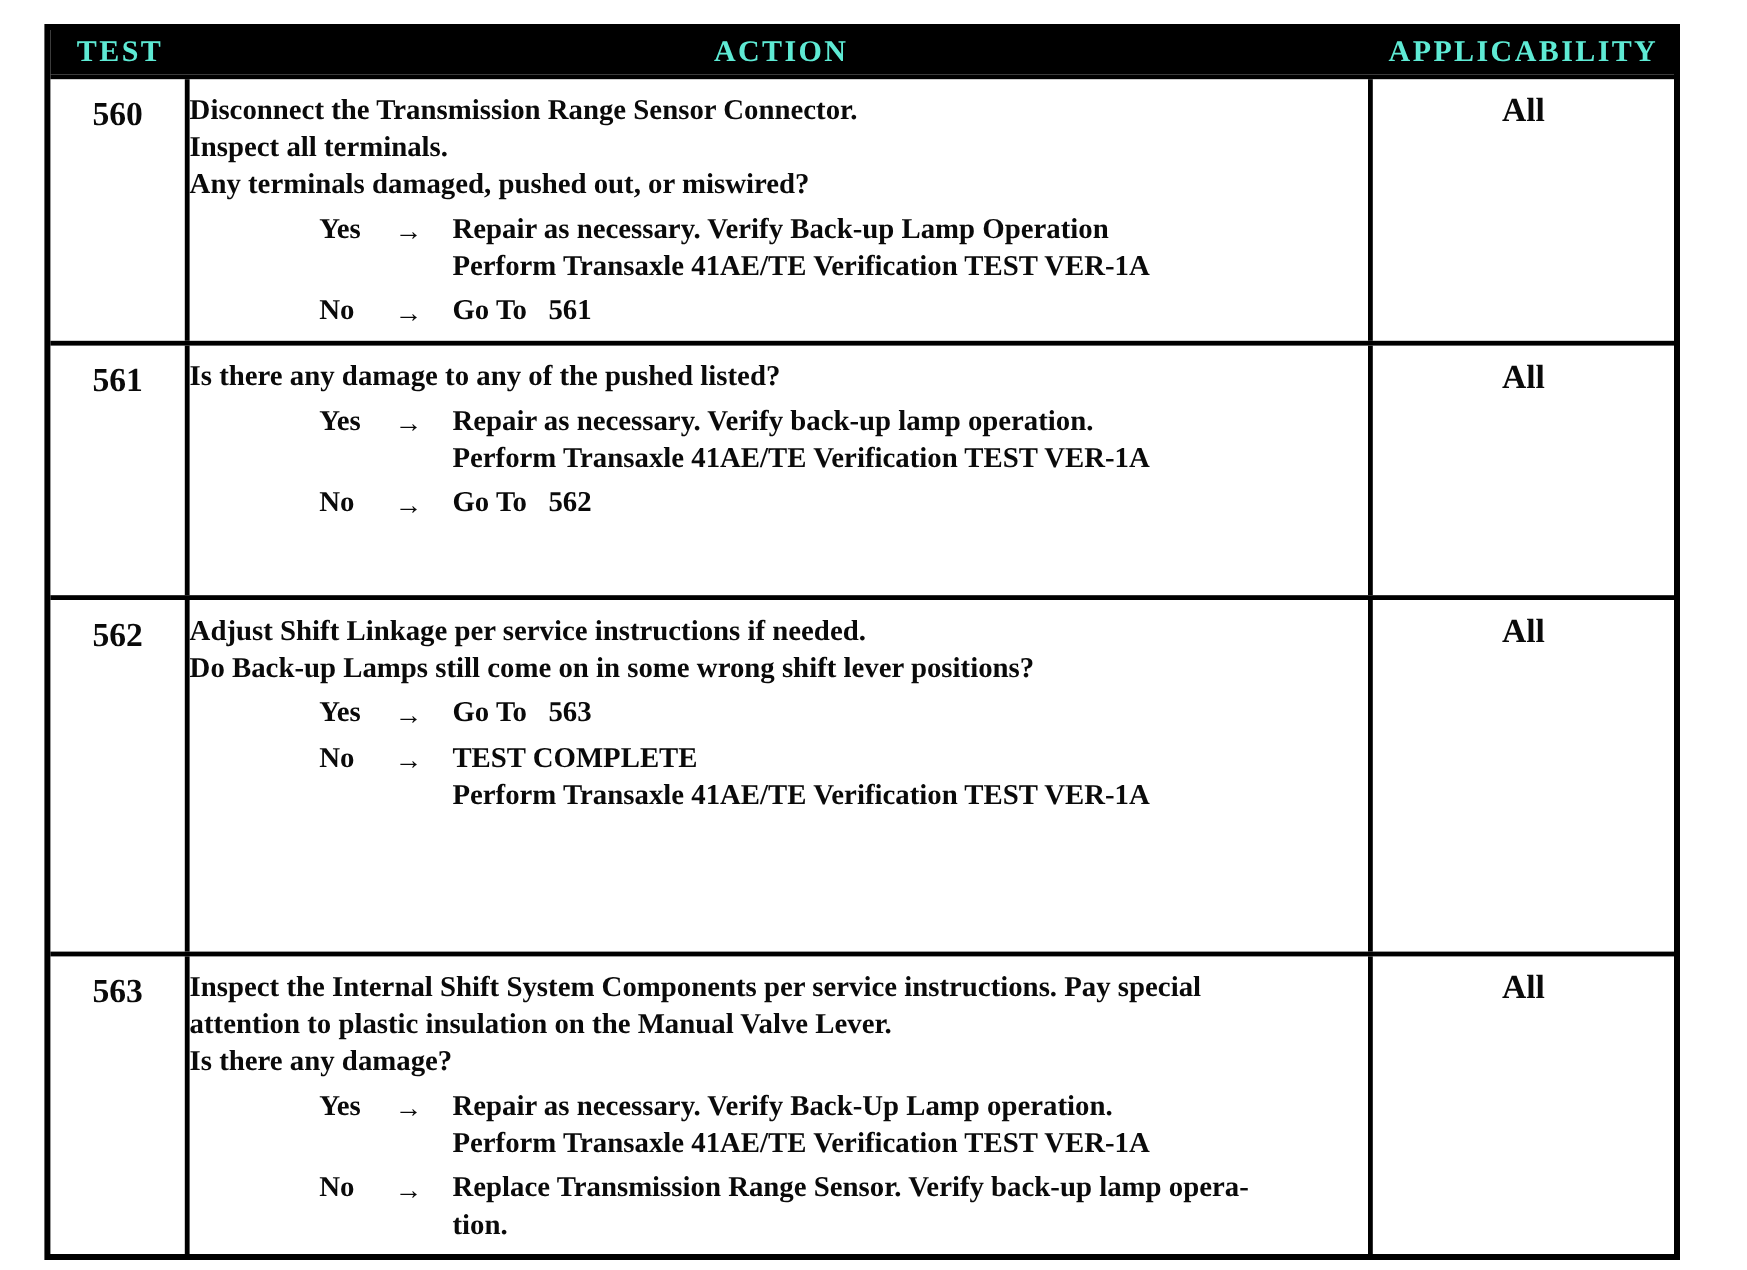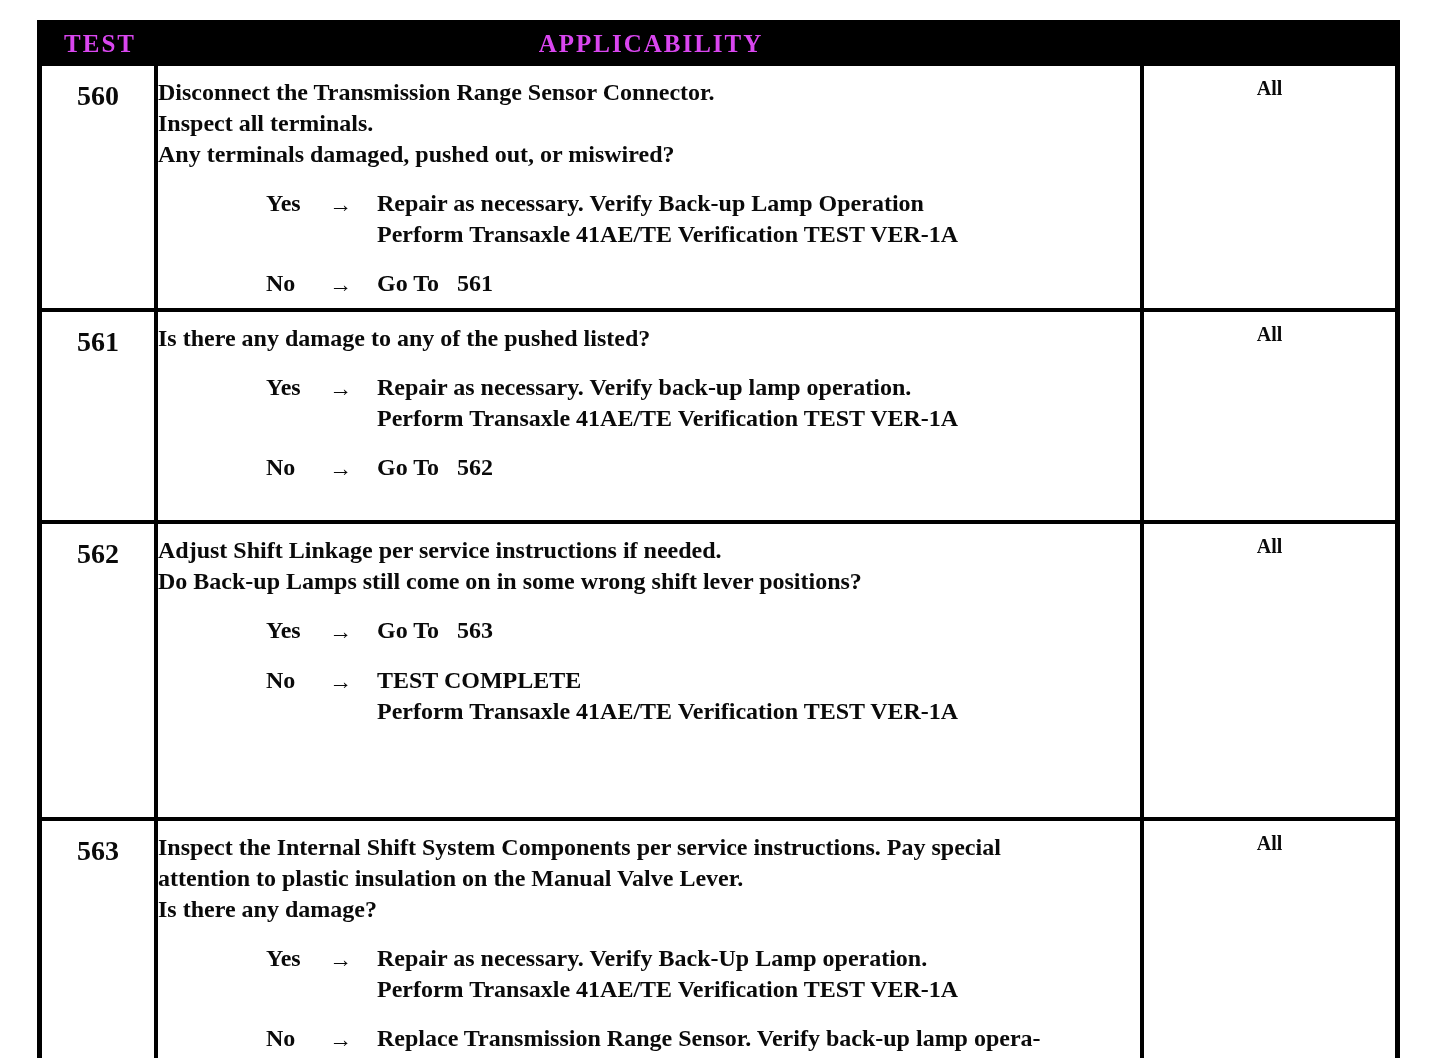--- a/index.html
+++ b/index.html
@@ -20,21 +20,21 @@
     background: #fff;
   }
   .hdr-row {
     display: grid;
     grid-template-columns: 116px 986px 251px;
     background: #000;
     height: 37px;
     align-items: center;
   }
   .hdr-cell {
-    color: #d946ef;
+    color: #5eead4;
     text-align: center;
     font-size: 25px;
     letter-spacing: 2px;
     line-height: 37px;
     white-space: nowrap;
   }
   .body-row {
     display: grid;
     grid-template-columns: 116px 986px 251px;
     border-top: 4px solid #000;
@@ -52,45 +52,46 @@
   }
   .action-cell {
     border-right: 4px solid #000;
     padding: 11px 8px 8px 0;
     font-size: 24px;
     line-height: 31px;
   }
   .app-cell {
     text-align: center;
     padding-top: 11px;
-    font-size: 20px;
+    font-size: 28px;
   }
   .question div { white-space: pre-wrap; }
   .branch {
     display: grid;
     grid-template-columns: 63px 48px auto;
     margin-left: 108px;
-    margin-top: 18px;
+    margin-top: 6px;
     align-items: start;
   }
   .branch-label { display: block; }
   .arrow {
     display: block;
     font-size: 23px;
     padding-top: 1px;
   }
   .result div { white-space: pre-wrap; }
 </style>
 </head>
 <body>
 
 <div class="doc-table">
 
   <div class="hdr-row">
     <div class="hdr-cell">TEST</div>
+    <div class="hdr-cell">ACTION</div>
     <div class="hdr-cell">APPLICABILITY</div>
   </div>
 
   <div class="body-row">
     <div class="test-cell">560</div>
     <div class="action-cell">
       <div class="question">
         <div>Disconnect the Transmission Range Sensor Connector.</div>
         <div>Inspect all terminals.</div>
         <div>Any terminals damaged, pushed out, or miswired?</div>

